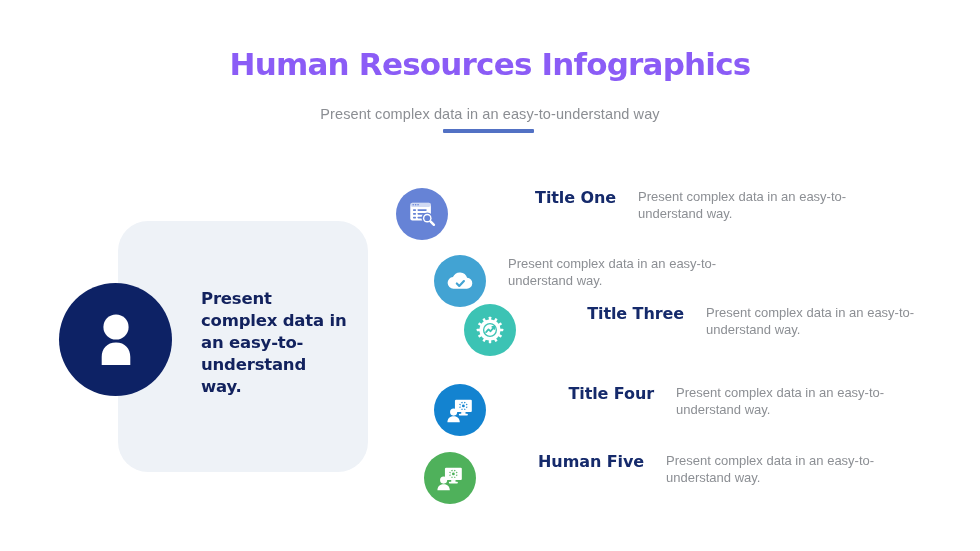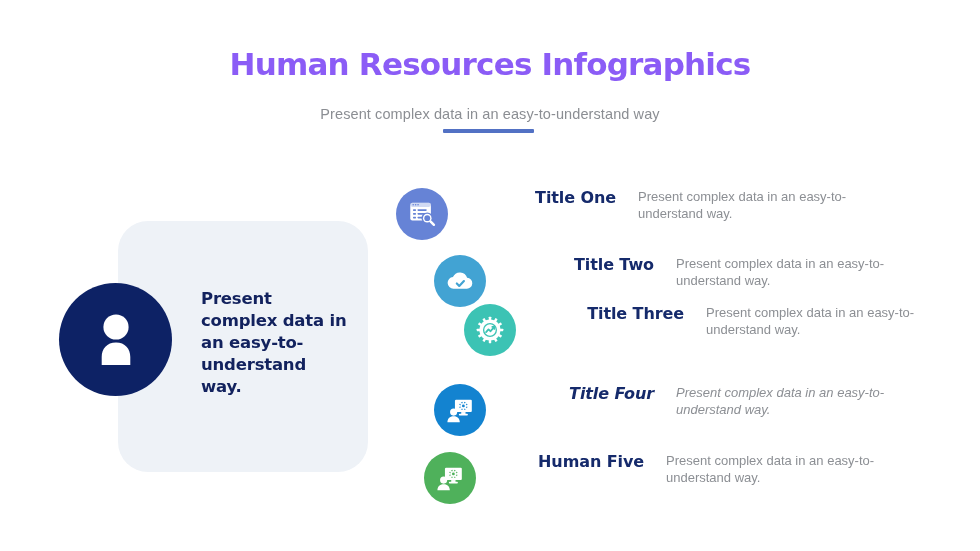--- a/index.html
+++ b/index.html
@@ -178,21 +178,20 @@
     <div class="item-desc">Present complex data in an easy-to-understand way.</div>
   </div>
 
   <div class="item-row" style="left:434px; top:255px;">
     <div class="item-icon" style="background:#42a3d3;">
       <svg width="30" height="30" viewBox="0 0 32 32" fill="none">
         <path d="M9 24.2a6.2 6.2 0 0 1-.5-12.38A8 8 0 0 1 23.6 12.6a5.8 5.8 0 0 1-.6 11.6H9z" fill="#ffffff"></path>
         <path d="M12.6 18.6l2.6 2.7 5-5.2" stroke="#42a3d3" stroke-width="2.3" stroke-linecap="round" stroke-linejoin="round" fill="none"></path>
       </svg>
     </div>
-    <div class="item-title">Title Two</div>
     <div class="item-desc">Present complex data in an easy-to-understand way.</div>
   </div>
 
   <div class="item-row" style="left:464px; top:304px;">
     <div class="item-icon" style="background:#3cc3b4;">
       <svg width="30" height="30" viewBox="0 0 32 32" fill="none">
         <g fill="#ffffff">
           <circle cx="16" cy="16" r="11.3"></circle>
           <rect x="14.7" y="1.9" width="2.6" height="4" rx="0.5"></rect>
           <rect x="14.7" y="26.1" width="2.6" height="4" rx="0.5"></rect>
@@ -210,21 +209,21 @@
         <circle cx="16" cy="16" r="7.5" fill="#3cc3b4"></circle>
         <circle cx="16" cy="16" r="6.1" fill="#ffffff"></circle>
         <path d="M11.8 18.3l2.6-2.9 2.2 1.9 3.4-4.1" stroke="#3cc3b4" stroke-width="1.9" fill="none" stroke-linecap="round" stroke-linejoin="round"></path>
         <path d="M18.4 12.6h2.2v2.2" stroke="#3cc3b4" stroke-width="1.8" fill="none" stroke-linecap="round" stroke-linejoin="round"></path>
       </svg>
     </div>
     <div class="item-title">Title Three</div>
     <div class="item-desc">Present complex data in an easy-to-understand way.</div>
   </div>
 
-  <div class="item-row" style="left:434px; top:384px;font-style:italic;">
+  <div class="item-row" style="left:434px; top:384px;">
     <div class="item-icon" style="background:#1383d0;">
       <svg width="30" height="30" viewBox="0 0 32 32" fill="none">
         <rect x="10.6" y="5" width="18" height="13.2" rx="1.2" fill="#ffffff"></rect>
         <path d="M17.3 18.2h4.6v2.2h-4.6z" fill="#ffffff"></path>
         <rect x="14.8" y="20" width="9.6" height="1.8" rx="0.9" fill="#ffffff"></rect>
         <circle cx="19.6" cy="11.6" r="4.5" fill="#1383d0"></circle>
         <g fill="#ffffff">
           <circle cx="19.6" cy="11.6" r="3.2"></circle>
           <rect x="18.75" y="6.4" width="1.7" height="2.3" rx="0.4"></rect>
           <rect x="18.75" y="14.5" width="1.7" height="2.3" rx="0.4"></rect>

